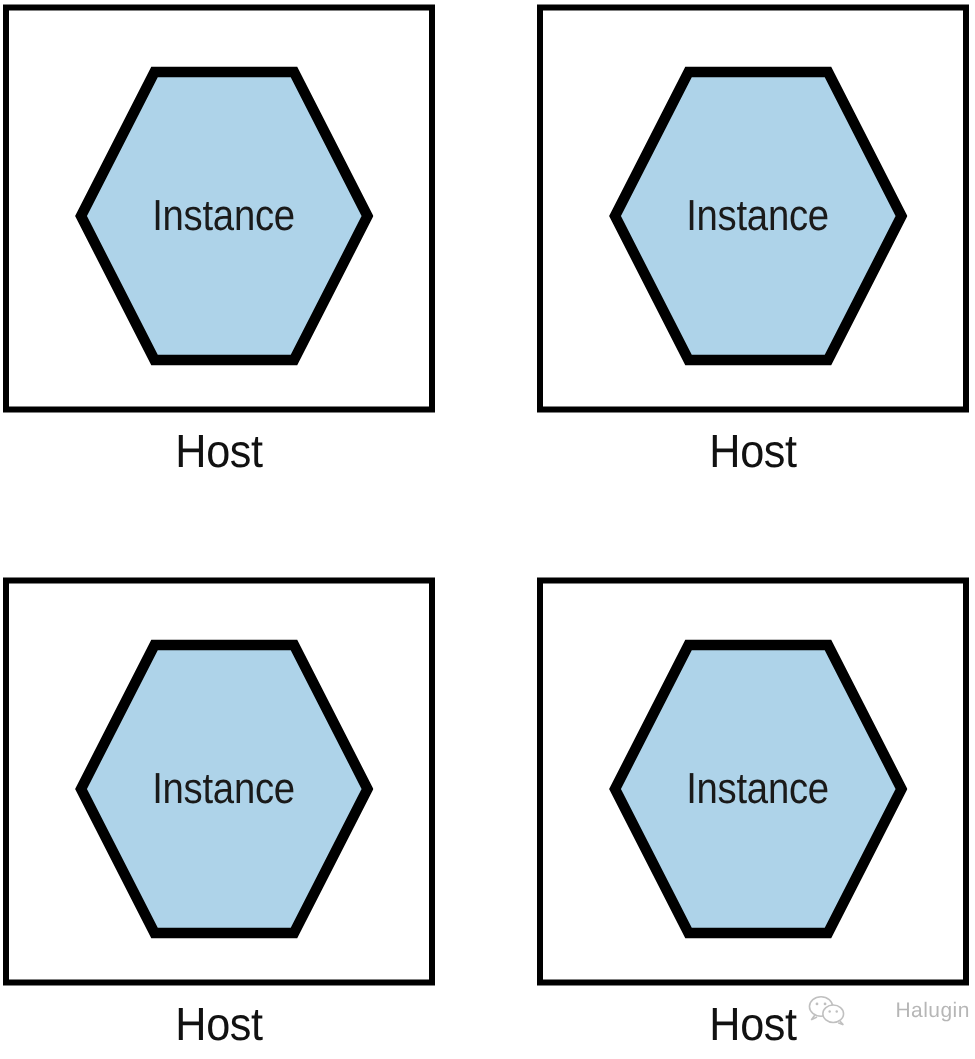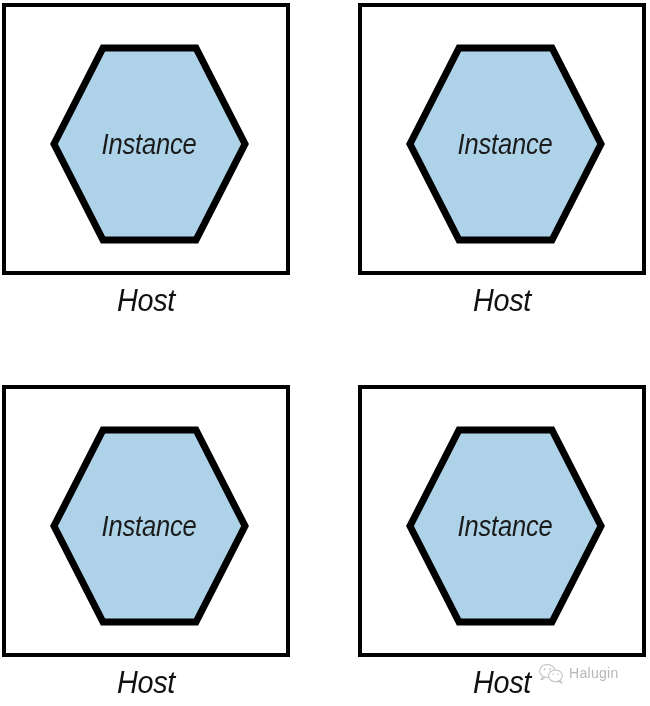--- a/index.html
+++ b/index.html
@@ -20,21 +20,20 @@
     position: absolute;
     left: 0;
     top: 0;
     width: 650px;
     height: 706px;
   }
 
   
   .panel {
     position: absolute;
-    font-style: italic;
   }
 
   .host-box {
     position: absolute;
     left: 0;
     top: 0;
     box-sizing: border-box;
     background: #ffffff;
     border: 4px solid #000000;
   }
@@ -91,20 +90,21 @@
     opacity: 0.62;
     pointer-events: none;
   }
   #watermark .wm-text {
     color: #8b8b8b;
     font-family: "Liberation Sans", sans-serif;
     font-size: 14px;
     letter-spacing: 0.3px;
     line-height: 1;
     white-space: nowrap;
+    margin-left: 28px;
   }
   #watermark .wm-icon {
     width: 26px;
     height: 22px;
     display: block;
   }
 </style>
 </head>
 <body>
 

